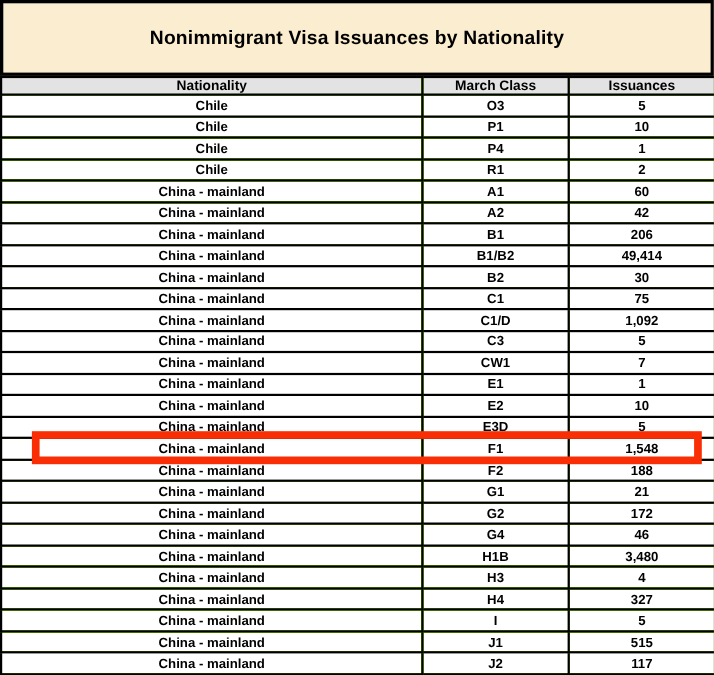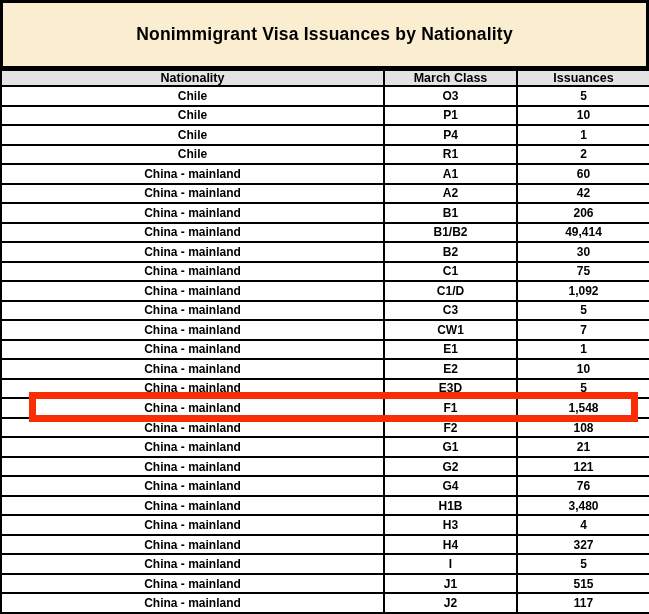--- a/index.html
+++ b/index.html
@@ -170,36 +170,36 @@
           <td>5</td>
         </tr>
         <tr>
           <td>China - mainland</td>
           <td>F1</td>
           <td>1,548</td>
         </tr>
         <tr>
           <td>China - mainland</td>
           <td>F2</td>
-          <td>108</td>
+          <td>188</td>
         </tr>
         <tr>
           <td>China - mainland</td>
           <td>G1</td>
           <td>21</td>
         </tr>
         <tr>
           <td>China - mainland</td>
           <td>G2</td>
-          <td>121</td>
+          <td>172</td>
         </tr>
         <tr>
           <td>China - mainland</td>
           <td>G4</td>
-          <td>76</td>
+          <td>46</td>
         </tr>
         <tr>
           <td>China - mainland</td>
           <td>H1B</td>
           <td>3,480</td>
         </tr>
         <tr>
           <td>China - mainland</td>
           <td>H3</td>
           <td>4</td>

